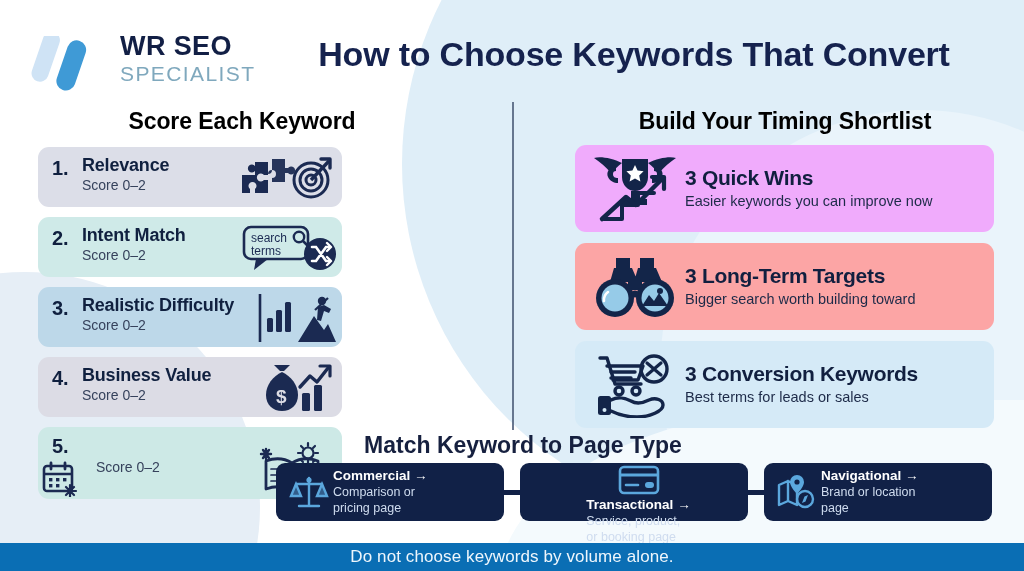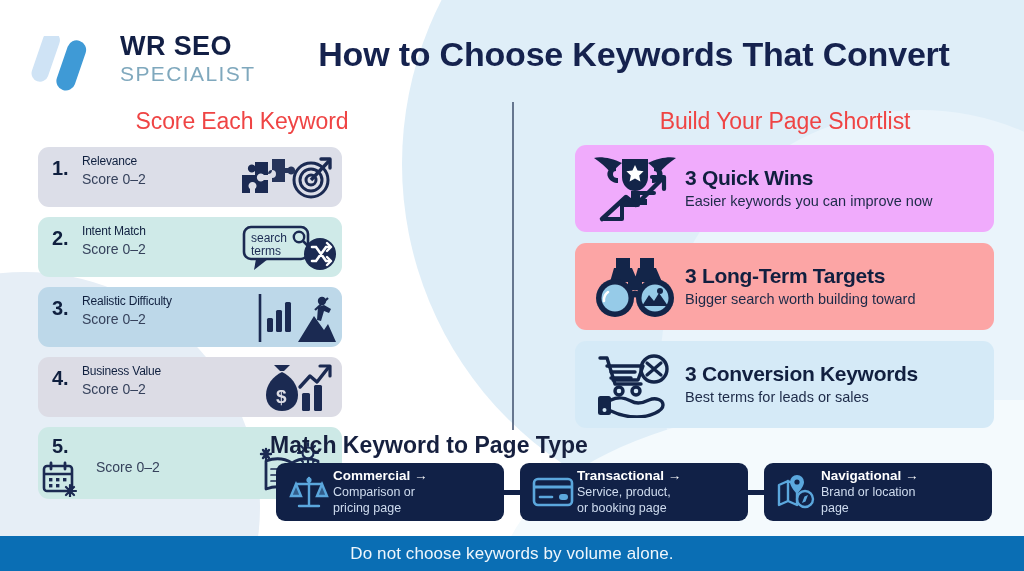--- a/index.html
+++ b/index.html
@@ -47,22 +47,22 @@
     margin-top:1px;
   }
 
   .main-title{
     position:absolute; left:264px; top:34px; width:740px;
     text-align:center; font-size:34px; font-weight:bold;
     color:#15224e; letter-spacing:-.2px; line-height:1.18;
   }
 
   .col-head{
-    position:absolute; font-size:23px; font-weight:normal;
-    color:#ef4444; text-align:center; letter-spacing:-.1px;
+    position:absolute; font-size:23px; font-weight:bold;
+    color:#000000; text-align:center; letter-spacing:-.1px;
   }
   .col-head.left{ left:30px; top:108px; width:424px; }
   .col-head.right{ left:560px; top:108px; width:450px; }
 
   .divider{
     position:absolute; left:512px; top:102px;
     width:2px; height:328px; background:#51607c; opacity:.85;
   }
 
   
@@ -71,21 +71,21 @@
     position:relative; height:60px; border-radius:11px;
     margin-bottom:10px; padding:8px 0 0 14px; overflow:hidden;
   }
   .score-card.tall{ height:72px; padding-top:6px; }
   .sc-row{ display:flex; align-items:flex-start; }
   .sc-num{
     font-size:20px; font-weight:bold; color:#10203f;
     width:30px; flex:none; line-height:1.25; padding-top:1px;
   }
   .sc-name{
-    font-size:12px; font-weight:normal; color:#10203f;
+    font-size:18px; font-weight:bold; color:#10203f;
     line-height:1.13; letter-spacing:-.2px;
   }
   .sc-score{
     font-size:14px; color:#36425c; margin-top:2px; line-height:1.2;
   }
   .sc-body{ min-width:0; }
   .sc-icon{ position:absolute; right:10px; }
 
   
   .shortlist{ position:absolute; left:575px; top:145px; width:419px; }
@@ -98,42 +98,42 @@
   .sl-text{ padding-left:4px; }
   .sl-title{
     font-size:21px; font-weight:bold; color:#111f3f;
     line-height:1.15; letter-spacing:-.3px;
   }
   .sl-sub{ font-size:14.5px; color:#1d2a48; margin-top:3px; line-height:1.2; }
 
   
   .pt-head{
     position:absolute; left:270px; top:432px; width:506px;
-    font-size:23px; font-weight:bold; color:#16203f;
+    text-align:center; font-size:23px; font-weight:bold; color:#16203f;
   }
   .pt-row{ position:absolute; left:276px; top:463px; width:716px; height:74px; }
   .pt-card{
     position:absolute; top:0; height:58px; width:228px;
     background:#112147; border-radius:9px;
     display:flex; align-items:center; padding-left:9px;
   }
   .pt-card.c1{ left:0; }
-  .pt-card.c2{ left:244px; }
+  .pt-card.c2{ left:244px;flex-direction:column; }
   .pt-card.c3{ left:488px; }
   .pt-ico{ width:48px; flex:none; display:flex; align-items:center; justify-content:center; }
   .pt-body{ color:#ffffff; }
   .pt-title{ font-size:13.5px; font-weight:bold; line-height:1.2; }
   .pt-desc{ font-size:12.5px; color:#cfdcef; line-height:1.22; margin-top:1px; }
   .pt-conn{ position:absolute; top:27px; width:18px; height:5px; background:#112147; }
   .pt-conn.a{ left:227px; }
   .pt-conn.b{ left:471px; }
 
   
   .footer{
-    position:absolute; left:0; bottom:0; width:1024px; height:35px;
+    position:absolute; left:0; bottom:0; width:1024px; height:28px;
     background:#0a6eb4; color:#eef6fc;
     display:flex; align-items:center; justify-content:center;
     font-size:17px; letter-spacing:.1px;
   }
   svg{ display:block; }
 </style>
 </head>
 <body>
 
 <div class="canvas">
@@ -154,21 +154,21 @@
     </div>
     <div class="logo-text">
       <div class="logo-top">WR SEO</div>
       <div class="logo-sub">SPECIALIST</div>
     </div>
   </div>
 
   <div class="main-title">How to Choose Keywords That Convert</div>
 
   <div class="col-head left">Score Each Keyword</div>
-  <div class="col-head right">Build Your Page Shortlist</div>
+  <div class="col-head right">Build Your Timing Shortlist</div>
   <div class="divider"></div>
 
   <div class="score-list">
 
     <div class="score-card" style="background:#dcdee8;">
       <div class="sc-row">
         <div class="sc-num">1.</div>
         <div class="sc-body">
           <div class="sc-name">Relevance</div>
           <div class="sc-score">Score 0–2</div>

